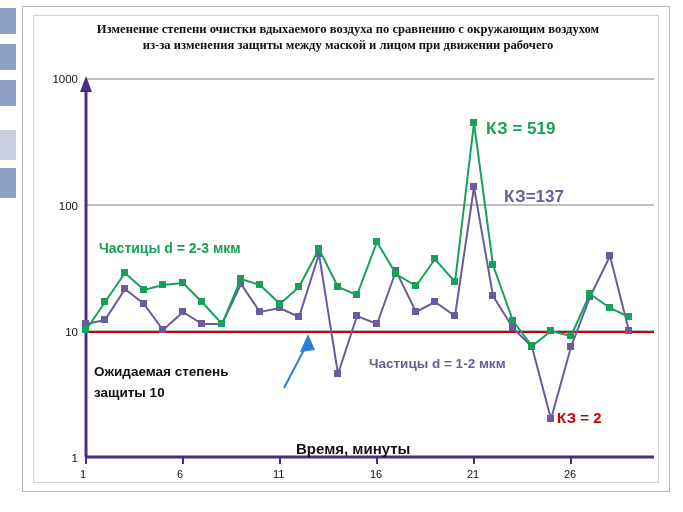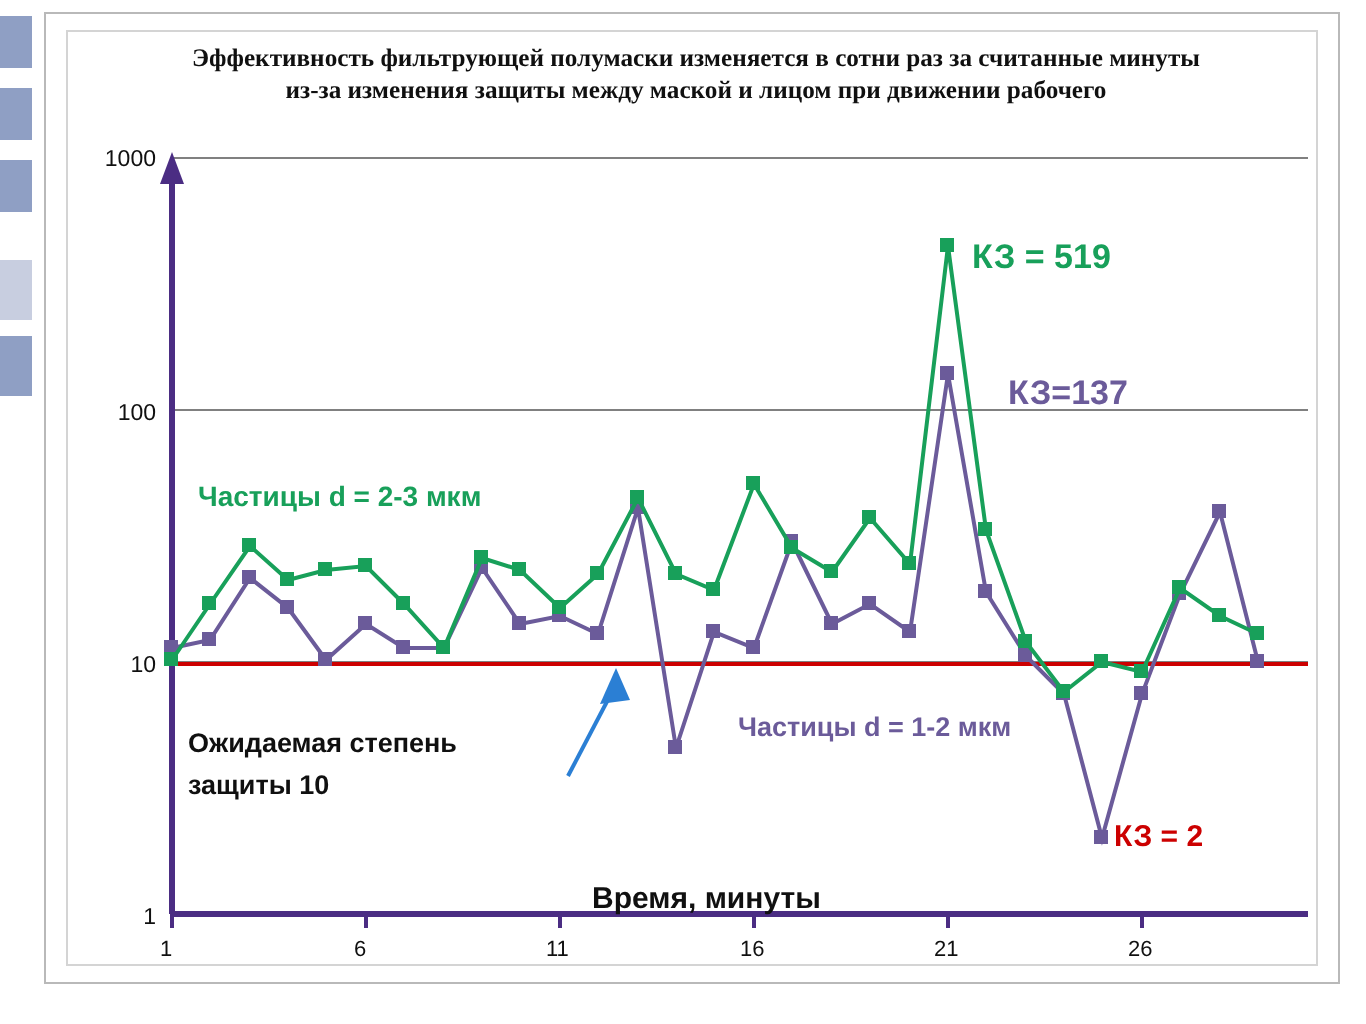--- a/index.html
+++ b/index.html
@@ -56,21 +56,21 @@
   <div class="band-block" id="band2"></div>
   <div class="band-block" id="band3"></div>
   <div class="band-block" id="band4"></div>
   <div class="band-block" id="band5"></div>
 </div>
 
 <div id="card">
   <div id="inner">
 
     <div id="title">
-      <div>Эффективность фильтрующей полумаски изменяется в сотни раз за считанные минуты</div>
+      <div>Изменение степени очистки вдыхаемого воздуха по сравнению с окружающим воздухом</div>
       <div>из-за изменения защиты между маской и лицом при движении рабочего</div>
     </div>
 
     <div id="plot-wrap">
       <svg width="626" height="466" viewBox="0 0 626 466">
 
         <line x1="52" y1="63" x2="620" y2="63" stroke="#808080" stroke-width="1"></line>
         <line x1="52" y1="189" x2="620" y2="189" stroke="#808080" stroke-width="1"></line>
         <line x1="52" y1="315" x2="620" y2="315" stroke="#808080" stroke-width="1"></line>
         <line x1="52" y1="441" x2="620" y2="441" stroke="#808080" stroke-width="1"></line>

